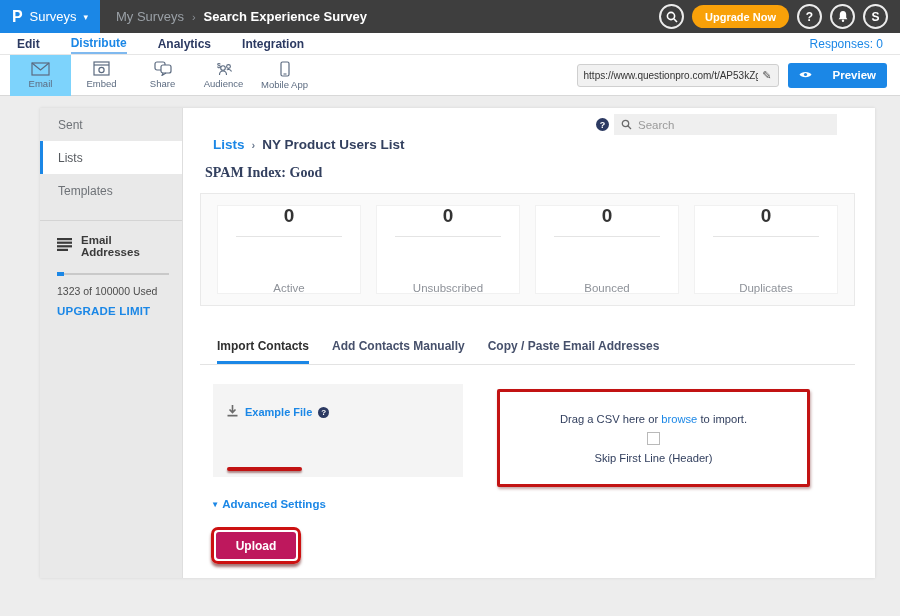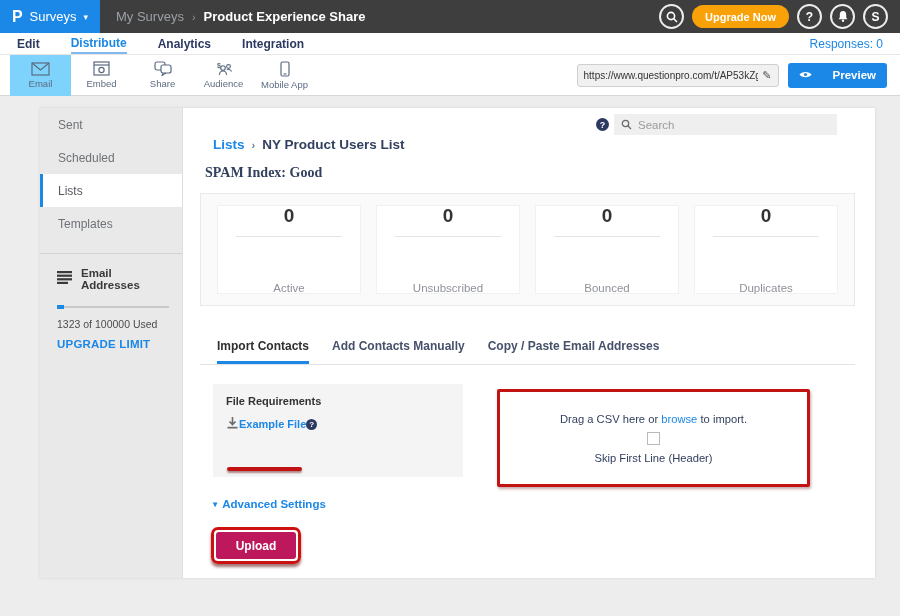--- a/index.html
+++ b/index.html
@@ -73,21 +73,21 @@
   .stat-divider { width:74%; border-top:1px solid #e4e4e4; margin:9px 0; }
   .stat-label { font-size:11.5px; color:#8e9299;margin-top:36px; }
 
   .tabs { position:absolute; left:17px; top:231px; width:655px; border-bottom:1px solid #e3e3e3; display:flex; gap:23px; padding-left:17px; }
   .tab { font-size:12px; font-weight:bold; color:#46506b; padding-bottom:8px; cursor:pointer; }
   .tab.active { color:#2f2f2f; border-bottom:3px solid #1b87e6; }
 
   .filereq { position:absolute; left:30px; top:276px; width:250px; height:93px; background:#f4f4f4; padding:11px 13px; }
   .fr-title { font-size:11px; font-weight:bold; color:#333; }
   .fr-body { margin-top:4px; font-size:10.6px; color:#3d3d3d; line-height:1.32; }
-  .fr-row { margin-top:8px; display:flex; align-items:center; gap:0; }
+  .fr-row { margin-top:8px; display:flex; align-items:center; gap:6px; }
   .fr-link { font-size:11px; font-weight:bold; color:#1b87e6; cursor:pointer; }
   .fr-help { width:11px; height:11px; border-radius:50%; background:#2c3a62; color:#fff; font-size:8px; font-weight:bold; display:flex; align-items:center; justify-content:center; cursor:pointer; }
   .ann-underline { position:absolute; left:44px; top:359px; width:75px; height:4px; background:#c21313; border-radius:2px; box-shadow:0 2px 2px rgba(90,0,0,0.45); }
 
   .dropzone { position:absolute; left:314px; top:281px; width:313px; height:98px; background:#fff; border:3px solid #c21313; border-radius:2px; box-shadow:1px 2px 3px rgba(90,0,0,0.35); display:flex; flex-direction:column; align-items:center; justify-content:center; gap:7px; }
   .dz-line1 { font-size:11.2px; color:#33405f; }
   .dz-browse { color:#1b87e6; cursor:pointer; }
   .dz-line2 { display:flex; align-items:center; gap:7px; font-size:11.2px; color:#33405f;flex-direction:column; }
   .checkbox { width:13px; height:13px; border:1px solid #b9b9b9; background:#fff; display:inline-block; cursor:pointer; }
 
@@ -104,21 +104,21 @@
 
   <div class="topbar">
     <div class="logo-box">
       <span class="logo-p">P</span>
       <span class="logo-product">Surveys</span>
       <span class="logo-caret">▾</span>
     </div>
     <div class="tb-breadcrumb">
       <span class="tb-parent">My Surveys</span>
       <span class="tb-sep">›</span>
-      <span class="tb-title">Product Experience Share</span>
+      <span class="tb-title">Search Experience Survey</span>
     </div>
     <div class="tb-right">
       <span class="tb-circle">
         <svg width="12" height="12" viewBox="0 0 12 12">
             <circle cx="5" cy="5" r="3.6" fill="none" stroke="#fff" stroke-width="1.6"></circle>
             <line x1="7.8" y1="7.8" x2="11" y2="11" stroke="#fff" stroke-width="1.6"></line>
           </svg>
       </span>
       <button class="upgrade-btn">Upgrade Now</button>
       <span class="tb-circle">?</span>
@@ -207,21 +207,20 @@
         </span>
         <span>Preview</span>
       </button>
     </div>
   </div>
 
   <div class="content">
 
     <div class="sidebar">
       <div class="side-item">Sent</div>
-      <div class="side-item">Scheduled</div>
       <div class="side-item active">Lists</div>
       <div class="side-item">Templates</div>
       <div class="side-divider"></div>
       <div class="email-block">
         <div class="email-head">
           <span>
             <svg width="15" height="13" viewBox="0 0 15 13">
                 <rect x="0" y="0" width="15" height="2.2" fill="#3a3a3a"></rect>
                 <rect x="0" y="3.6" width="15" height="2.2" fill="#3a3a3a"></rect>
                 <rect x="0" y="7.2" width="15" height="2.2" fill="#3a3a3a"></rect>
@@ -280,21 +279,20 @@
         </div>
       </div>
 
       <div class="tabs">
         <span class="tab active">Import Contacts</span>
         <span class="tab">Add Contacts Manually</span>
         <span class="tab">Copy / Paste Email Addresses</span>
       </div>
 
       <div class="filereq">
-        <div class="fr-title">File Requirements</div>
         <div class="fr-row">
           <span>
             <svg width="13" height="13" viewBox="0 0 13 13">
                 <path d="M6.5 1 L6.5 8 M3.5 5.5 L6.5 8.6 L9.5 5.5" fill="none" stroke="#6b6b6b" stroke-width="1.6"></path>
                 <rect x="1.5" y="10.8" width="10" height="1.7" fill="#6b6b6b"></rect>
               </svg>
           </span>
           <span class="fr-link">Example File</span>
           <span class="fr-help">?</span>
         </div>

